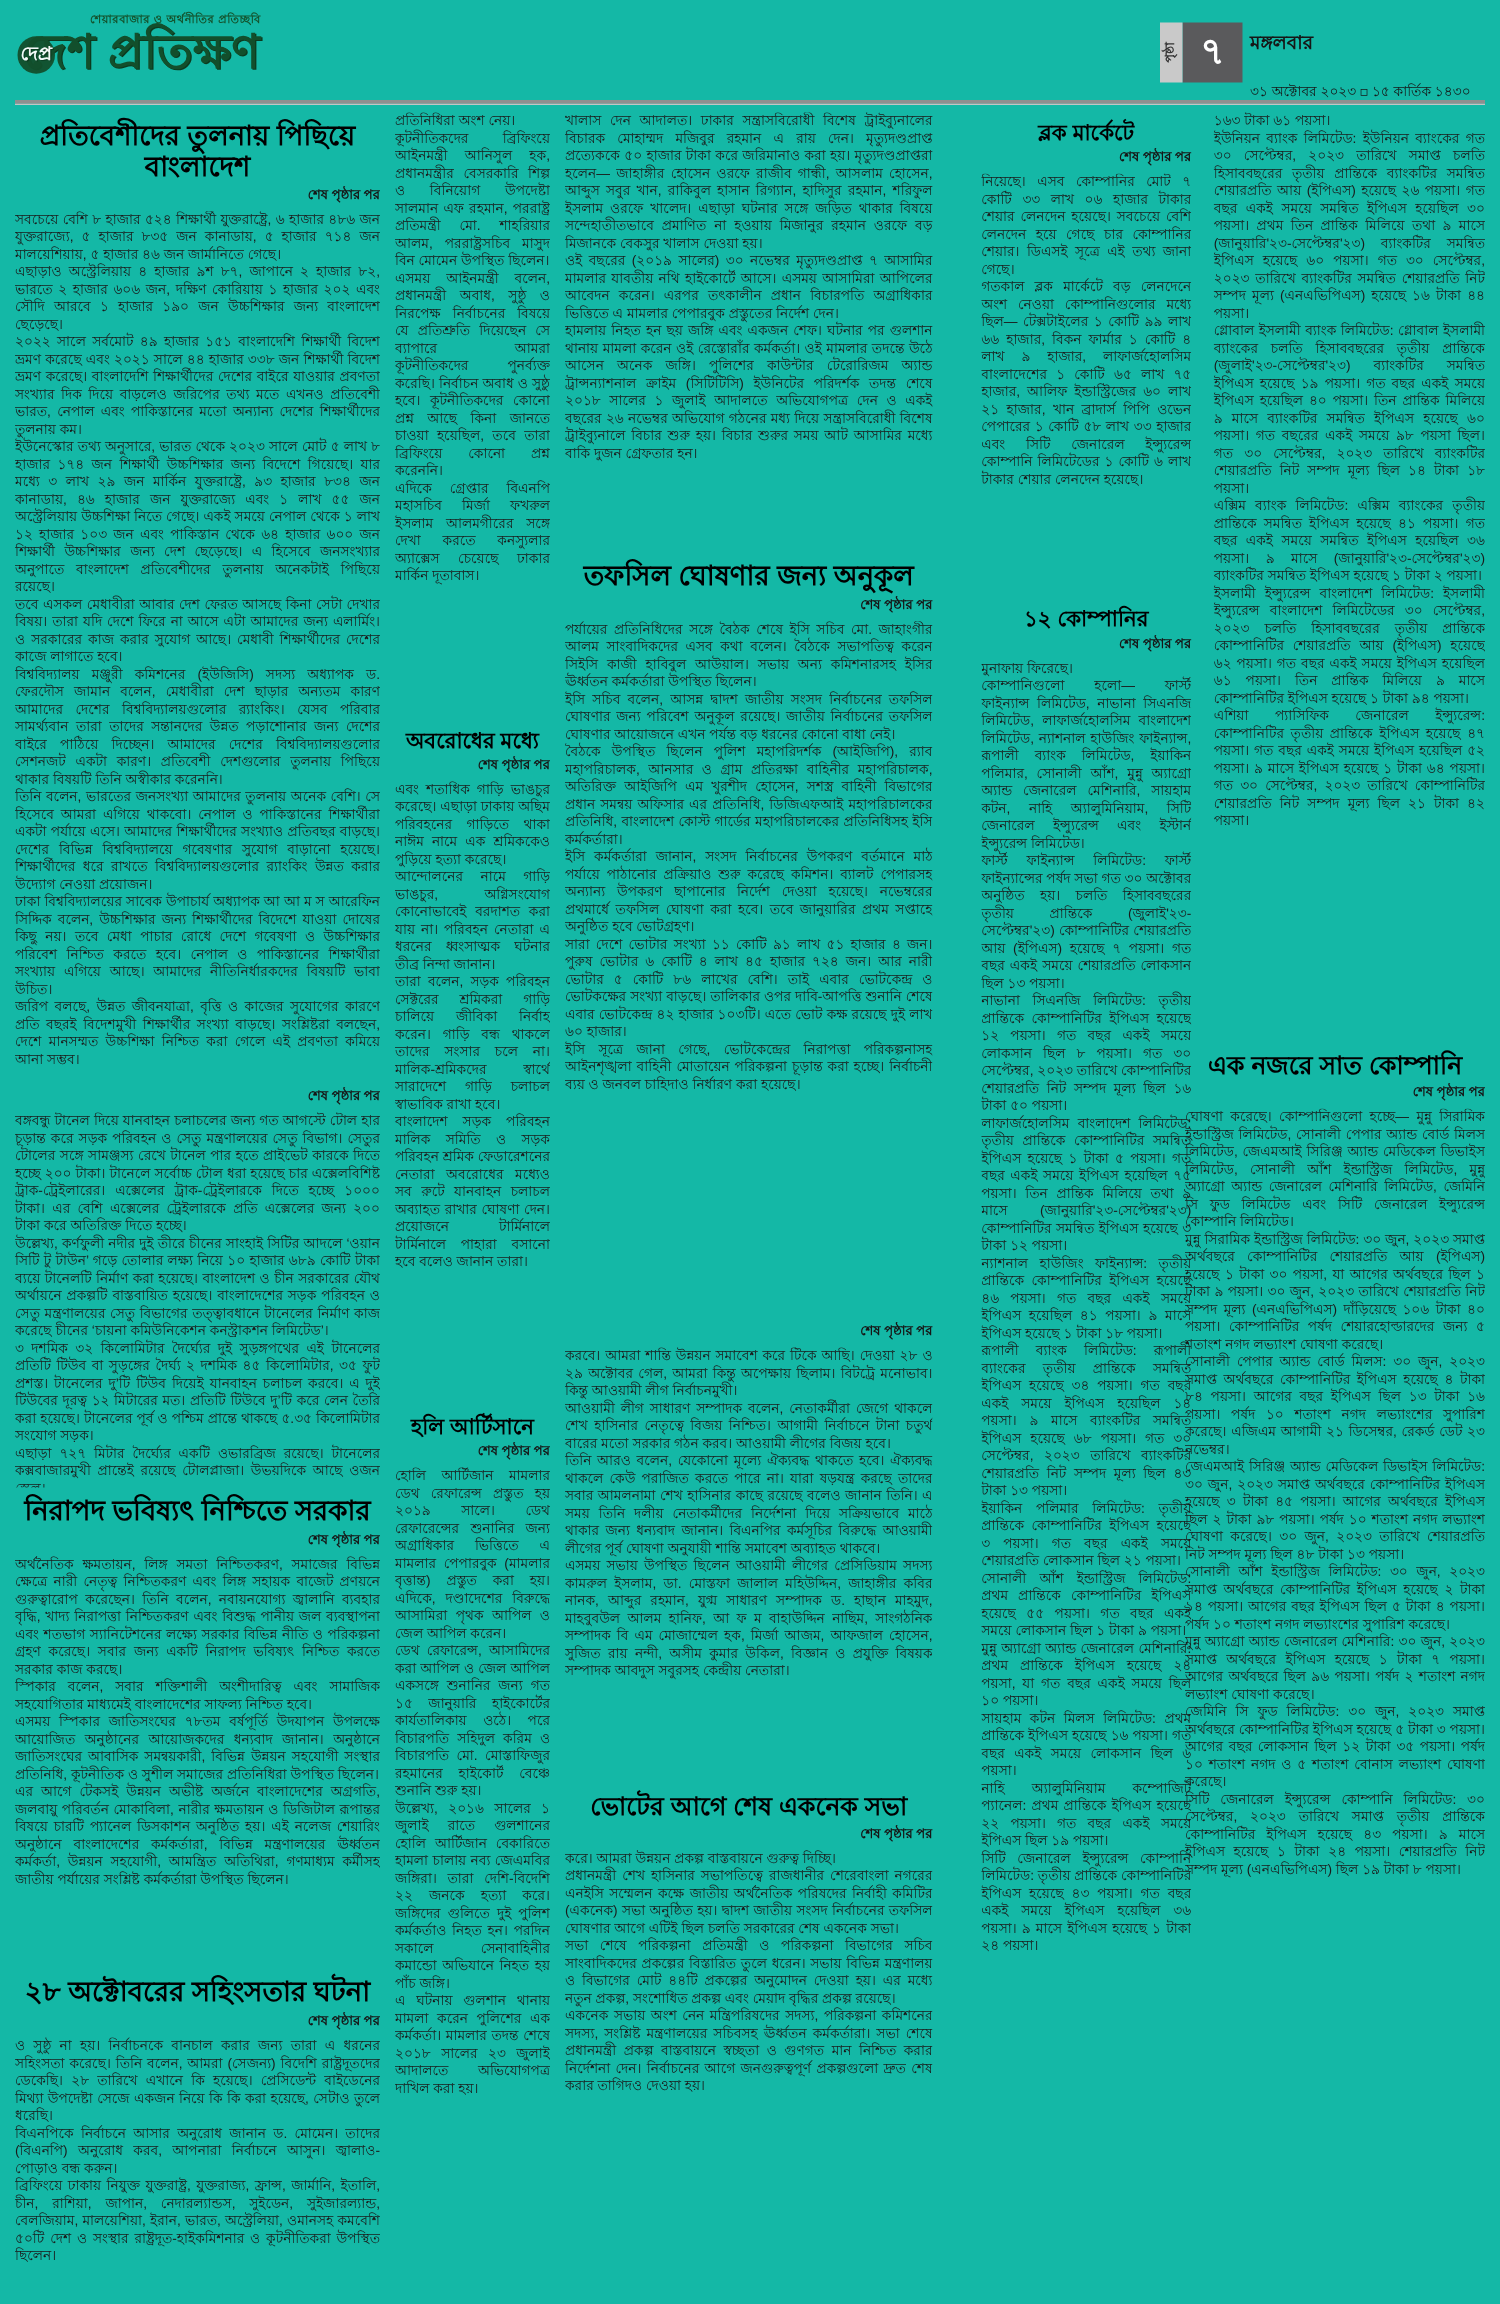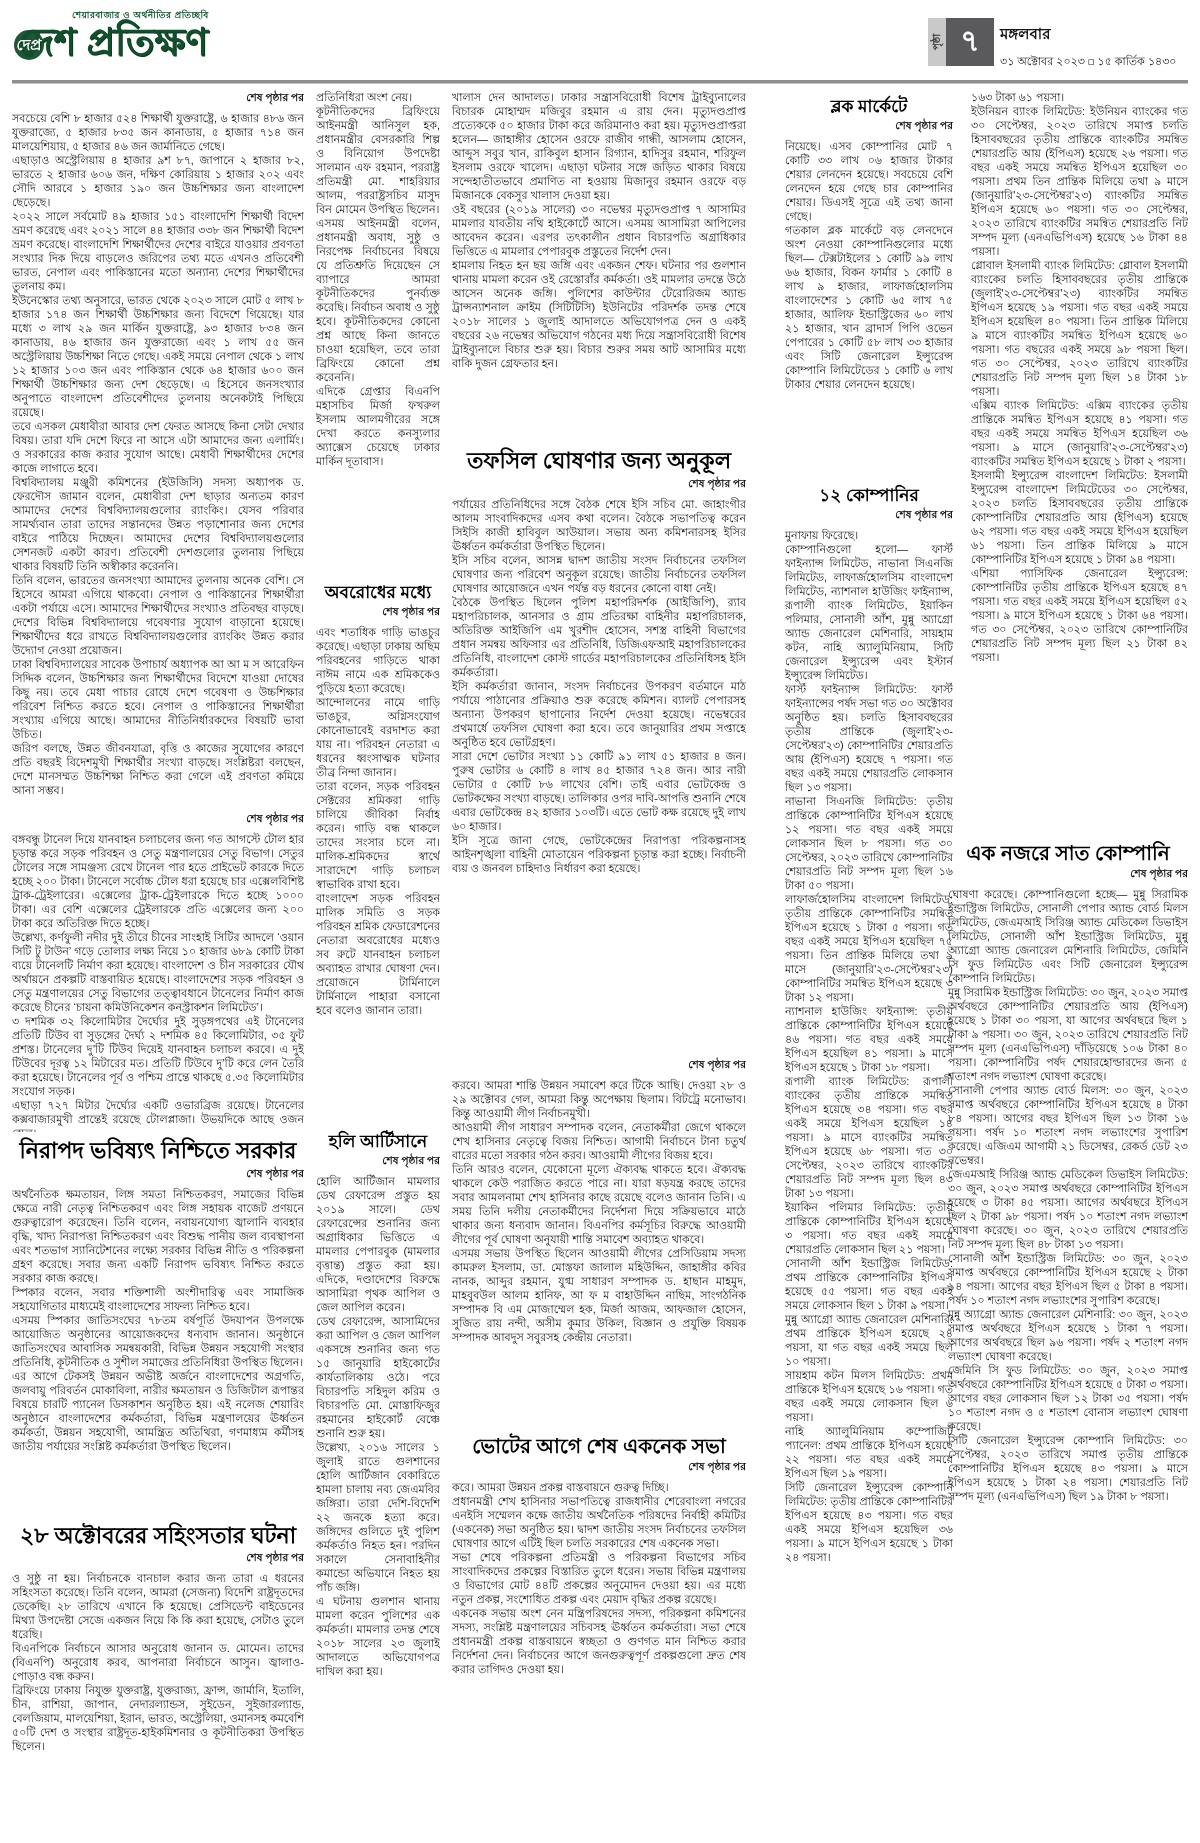--- a/index.html
+++ b/index.html
@@ -1,34 +1,34 @@
 <!DOCTYPE html>
 <html lang="bn"><head>
 <meta charset="utf-8">
 <style>
   html,body{margin:0;padding:0;background:#e8e8e8;}
-  .page{position:relative;width:1200px;height:1843px;margin:0 auto;background:#ffffff;
+  .page{position:relative;width:1200px;height:1843px;margin:0 auto;background:#14b8a6;
         font-family:"Liberation Sans",sans-serif;color:#161616;overflow:hidden;}
   
   .masthead{position:absolute;left:0;top:0;width:1200px;height:80px;}
   .logo-wrap{position:absolute;left:14px;top:8px;width:420px;}
   .tagline{font-size:9px;font-weight:bold;color:#14542e;letter-spacing:.5px;margin-left:58px;}
   .logo{font-size:38px;font-weight:bold;color:#124f2c;line-height:1.0;
         text-shadow:1px 1px 0 #0c3a1f;}
   .logo-dot{display:inline-block;width:30px;height:30px;background:#124f2c;border-radius:50%;
             color:#fff;font-size:15px;text-align:center;line-height:30px;vertical-align:middle;margin-right:-26px;position:relative;z-index:0;opacity:.95;}
   .section-title{position:absolute;left:718px;top:22px;font-size:31px;font-weight:bold;color:#000;}
   .pagebox{position:absolute;left:928px;top:18px;height:48px;display:flex;}
   .pagebox .label{width:18px;background:#c9c9c9;color:#333;font-size:10px;font-weight:bold;
                   writing-mode:vertical-rl;transform:rotate(180deg);text-align:center;line-height:18px;}
   .pagebox .num{width:48px;background:#5a5a5c;color:#fff;font-size:30px;font-weight:bold;
                 display:flex;align-items:center;justify-content:center;}
   .dateblock{position:absolute;left:1000px;top:22px;}
   .dateblock .day{font-size:15px;font-weight:bold;}
-  .dateblock .date{font-size:11px;margin-top:6px;}
+  .dateblock .date{font-size:11px;margin-top:18px;}
   .rule{position:absolute;left:12px;top:80px;width:1176px;height:0;
         border-top:3px solid #8f8f8f;border-bottom:1px solid #c4c4c4;}
   
   .col{position:absolute;top:90px;height:1748px;overflow:hidden;}
   .col1{left:12px;width:292px;}
   .col2{left:316px;width:124px;}
   .col3{left:452px;width:294px;}
   .col4{left:785px;width:168px;}
   .col5{left:948px;width:240px;}
   .hl{font-weight:bold;color:#000;text-align:center;line-height:1.12;margin:7px 0 2px;}
@@ -60,20 +60,21 @@
     </div>
     <div class="dateblock">
       <div class="day">মঙ্গলবার</div>
       <div class="date">৩১ অক্টোবর ২০২৩ ◻ ১৫ কার্তিক ১৪৩০</div>
     </div>
   </div>
   <div class="rule"></div>
 
   <div class="col col1">
     <div>
+      <h2 class="hl hl-a">প্রতিবেশীদের তুলনায় পিছিয়ে বাংলাদেশ</h2>
       <div class="cont">শেষ পৃষ্ঠার পর</div>
       <p class="body h700">সবচেয়ে বেশি ৮ হাজার ৫২৪ শিক্ষার্থী যুক্তরাষ্ট্রে, ৬ হাজার ৪৮৬ জন যুক্তরাজ্যে, ৫ হাজার ৮৩৫ জন কানাডায়, ৫ হাজার ৭১৪ জন মালয়েশিয়ায়, ৫ হাজার ৪৬ জন জার্মানিতে গেছে।
 এছাড়াও অস্ট্রেলিয়ায় ৪ হাজার ৯শ ৮৭, জাপানে ২ হাজার ৮২, ভারতে ২ হাজার ৬০৬ জন, দক্ষিণ কোরিয়ায় ১ হাজার ২০২ এবং সৌদি আরবে ১ হাজার ১৯০ জন উচ্চশিক্ষার জন্য বাংলাদেশ ছেড়েছে।
 ২০২২ সালে সর্বমোট ৪৯ হাজার ১৫১ বাংলাদেশি শিক্ষার্থী বিদেশ ভ্রমণ করেছে এবং ২০২১ সালে ৪৪ হাজার ৩৩৮ জন শিক্ষার্থী বিদেশ ভ্রমণ করেছে। বাংলাদেশি শিক্ষার্থীদের দেশের বাইরে যাওয়ার প্রবণতা সংখ্যার দিক দিয়ে বাড়লেও জরিপের তথ্য মতে এখনও প্রতিবেশী ভারত, নেপাল এবং পাকিস্তানের মতো অন্যান্য দেশের শিক্ষার্থীদের তুলনায় কম।
 ইউনেস্কোর তথ্য অনুসারে, ভারত থেকে ২০২৩ সালে মোট ৫ লাখ ৮ হাজার ১৭৪ জন শিক্ষার্থী উচ্চশিক্ষার জন্য বিদেশে গিয়েছে। যার মধ্যে ৩ লাখ ২৯ জন মার্কিন যুক্তরাষ্ট্রে, ৯৩ হাজার ৮৩৪ জন কানাডায়, ৪৬ হাজার জন যুক্তরাজ্যে এবং ১ লাখ ৫৫ জন অস্ট্রেলিয়ায় উচ্চশিক্ষা নিতে গেছে। একই সময়ে নেপাল থেকে ১ লাখ ১২ হাজার ১০৩ জন এবং পাকিস্তান থেকে ৬৪ হাজার ৬০০ জন শিক্ষার্থী উচ্চশিক্ষার জন্য দেশ ছেড়েছে। এ হিসেবে জনসংখ্যার অনুপাতে বাংলাদেশ প্রতিবেশীদের তুলনায় অনেকটাই পিছিয়ে রয়েছে।
 তবে এসকল মেধাবীরা আবার দেশ ফেরত আসছে কিনা সেটা দেখার বিষয়। তারা যদি দেশে ফিরে না আসে এটা আমাদের জন্য এলার্মিং। ও সরকারের কাজ করার সুযোগ আছে। মেধাবী শিক্ষার্থীদের দেশের কাজে লাগাতে হবে।
 বিশ্ববিদ্যালয় মঞ্জুরী কমিশনের (ইউজিসি) সদস্য অধ্যাপক ড. ফেরদৌস জামান বলেন, মেধাবীরা দেশ ছাড়ার অন্যতম কারণ আমাদের দেশের বিশ্ববিদ্যালয়গুলোর র‌্যাংকিং। যেসব পরিবার সামর্থ্যবান তারা তাদের সন্তানদের উন্নত পড়াশোনার জন্য দেশের বাইরে পাঠিয়ে দিচ্ছেন। আমাদের দেশের বিশ্ববিদ্যালয়গুলোর সেশনজট একটা কারণ। প্রতিবেশী দেশগুলোর তুলনায় পিছিয়ে থাকার বিষয়টি তিনি অস্বীকার করেননি।
 তিনি বলেন, ভারতের জনসংখ্যা আমাদের তুলনায় অনেক বেশি। সে হিসেবে আমরা এগিয়ে থাকবো। নেপাল ও পাকিস্তানের শিক্ষার্থীরা একটা পর্যায়ে এসে। আমাদের শিক্ষার্থীদের সংখ্যাও প্রতিবছর বাড়ছে। দেশের বিভিন্ন বিশ্ববিদ্যালয়ে গবেষণার সুযোগ বাড়ানো হয়েছে। শিক্ষার্থীদের ধরে রাখতে বিশ্ববিদ্যালয়গুলোর র‌্যাংকিং উন্নত করার উদ্যোগ নেওয়া প্রয়োজন।
 ঢাকা বিশ্ববিদ্যালয়ের সাবেক উপাচার্য অধ্যাপক আ আ ম স আরেফিন সিদ্দিক বলেন, উচ্চশিক্ষার জন্য শিক্ষার্থীদের বিদেশে যাওয়া দোষের কিছু নয়। তবে মেধা পাচার রোধে দেশে গবেষণা ও উচ্চশিক্ষার পরিবেশ নিশ্চিত করতে হবে। নেপাল ও পাকিস্তানের শিক্ষার্থীরা সংখ্যায় এগিয়ে আছে। আমাদের নীতিনির্ধারকদের বিষয়টি ভাবা উচিত।
 জরিপ বলছে, উন্নত জীবনযাত্রা, বৃত্তি ও কাজের সুযোগের কারণে প্রতি বছরই বিদেশমুখী শিক্ষার্থীর সংখ্যা বাড়ছে। সংশ্লিষ্টরা বলছেন, দেশে মানসম্মত উচ্চশিক্ষা নিশ্চিত করা গেলে এই প্রবণতা কমিয়ে আনা সম্ভব।</p>

